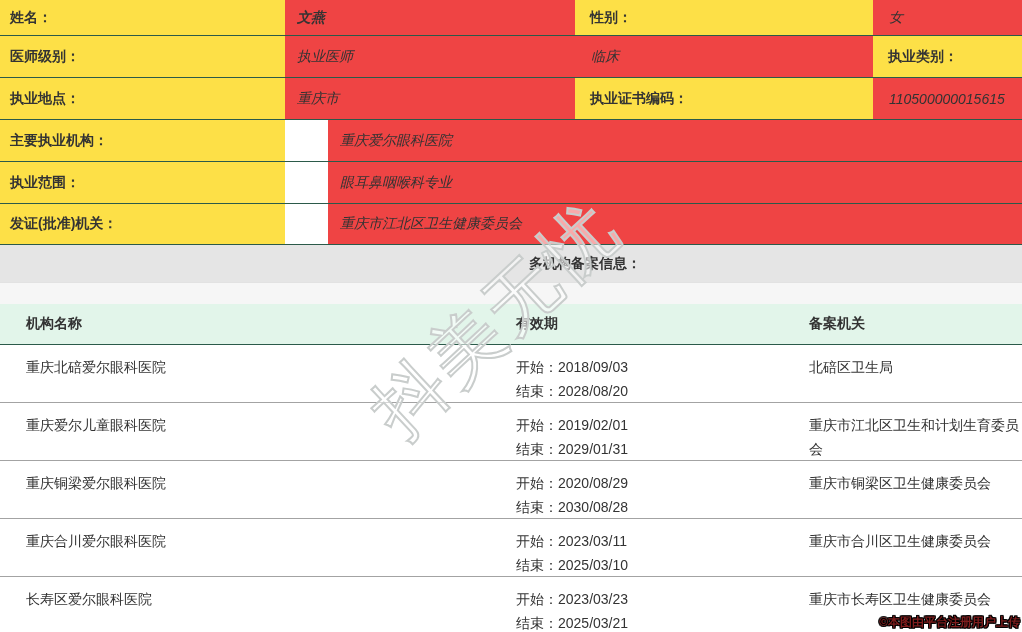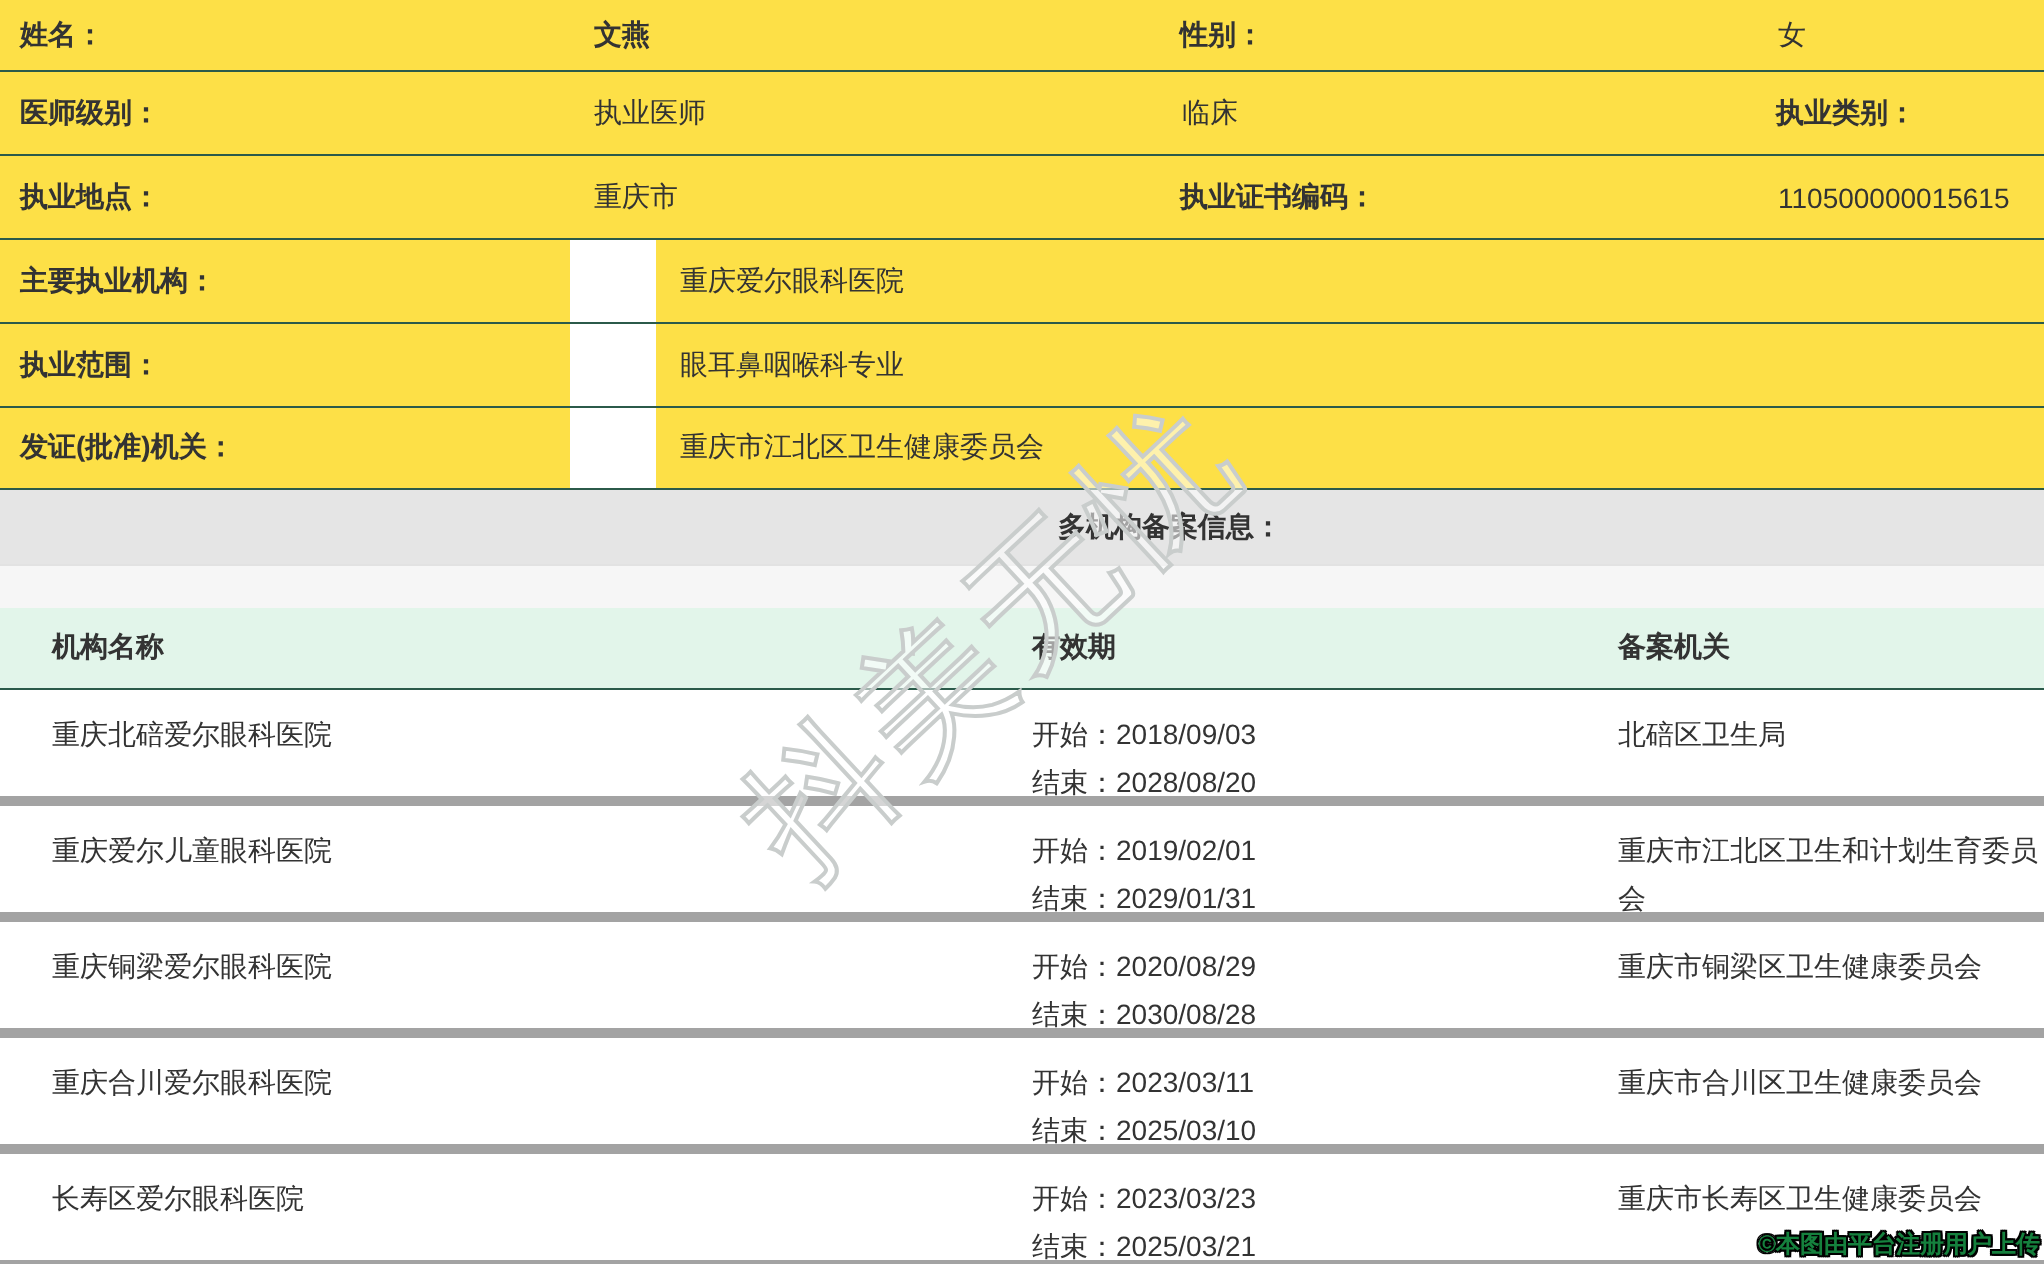--- a/index.html
+++ b/index.html
@@ -28,21 +28,21 @@
   .prow.h36 { height:36px; }
   .prow.h42 { height:42px; }
   .prow.h41 { height:41px; }
   .cell { height:100%; display:flex; align-items:center; }
   .cell.label {
     background:#fde047;
     font-weight:700;
     padding-left:10px;
   }
   .cell.label.c3 { padding-left:15px; }
-  .cell.value { background:#fde047; padding-left:12px; }
+  .cell.value { background:#ef4444; padding-left:12px;font-style:italic; }
   .cell.value.c4 { padding-left:16px; }
   .strong { font-weight:700; }
 
   
   .band {
     height:38px;
     background:#e5e5e5;
     border-bottom:1px solid #e2e2e2;
     display:flex;
     align-items:center;
@@ -61,21 +61,21 @@
   .frow.fhead {
     height:41px;
     background:#e2f5ea;
     border-bottom:1px solid #2b5a4a;
     align-items:center;
     font-weight:700;
   }
   .frow.fdata {
     height:58px;
     background:#ffffff;
-    border-bottom:5px solid #a3a3a3;
+    border-bottom:1px solid #a3a3a3;
     padding-top:10px;
     align-items:start;
   }
   .fdata .fcell { line-height:24px; }
 
   
   .watermark {
     position:absolute;
     left:331px;
     top:272px;
@@ -92,21 +92,21 @@
   }
 
   
   .badge {
     position:absolute;
     right:2px;
     bottom:1px;
     z-index:40;
     font-size:12px;
     font-weight:700;
-    color:#15803d;
+    color:#7f1d1d;
     text-shadow:
       -1px -1px 0 #000, 1px -1px 0 #000,
       -1px  1px 0 #000, 1px  1px 0 #000,
       0 -1px 0 #000, 0 1px 0 #000,
       -1px 0 0 #000, 1px 0 0 #000;
   }
 </style>
 </head>
 <body>
 

